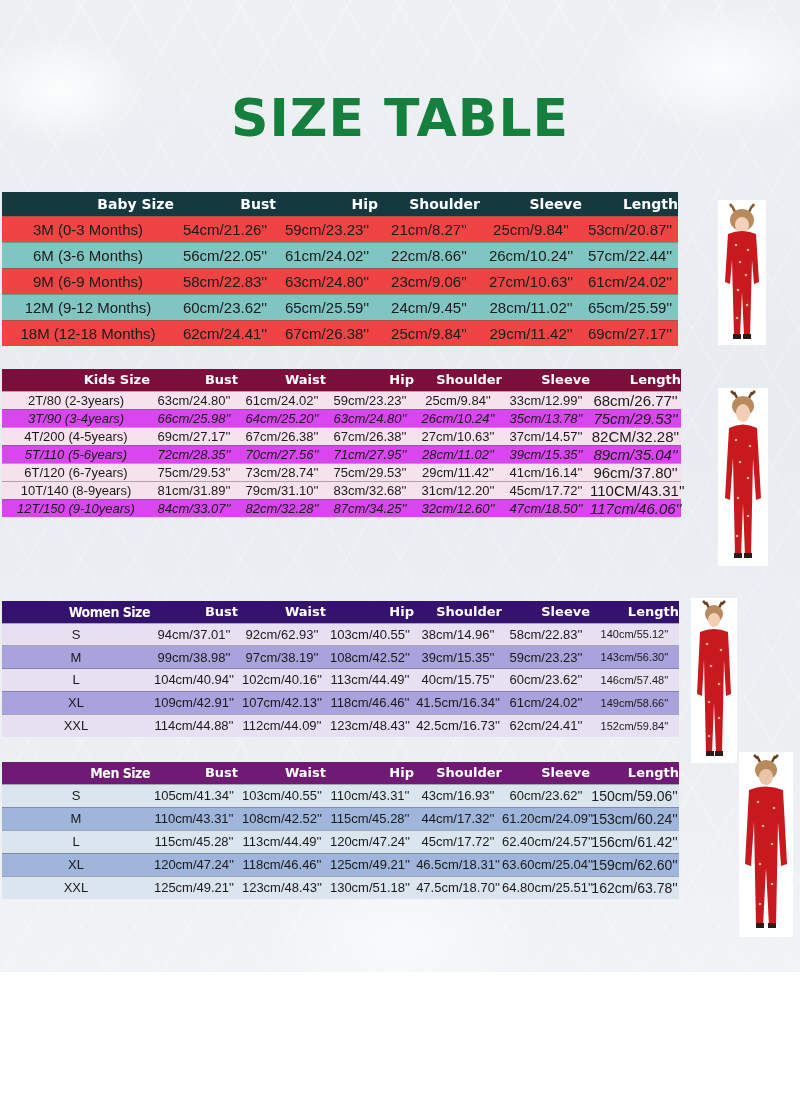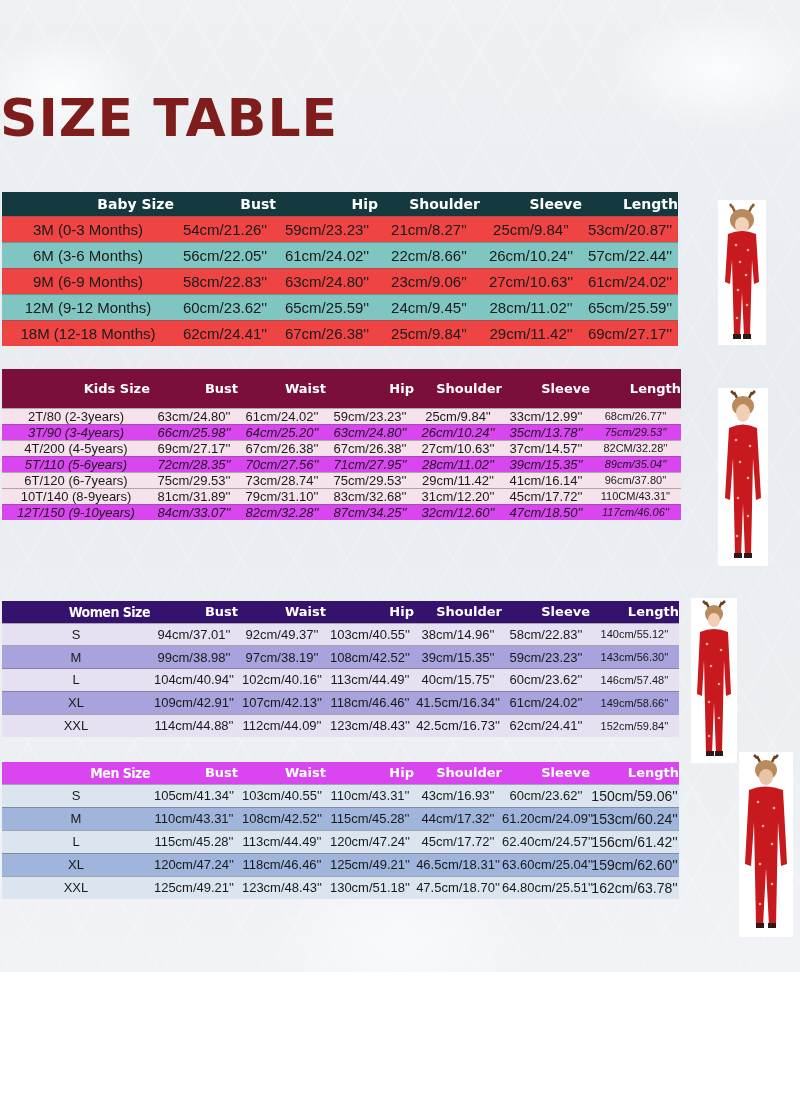--- a/index.html
+++ b/index.html
@@ -16,23 +16,23 @@
   }
   .poster::before {
     content: ""; position: absolute; inset: 0;
     background:
       repeating-linear-gradient(60deg, rgba(255,255,255,0.25) 0 2px, transparent 2px 46px),
       repeating-linear-gradient(-60deg, rgba(255,255,255,0.25) 0 2px, transparent 2px 46px);
     opacity: 0.6;
   }
 
   .title {
-    position: absolute; left: 0; top: 88px; width: 800px; text-align: left;
+    position: absolute; left: 0; top: 88px; width: 800px; text-align: center;
     font-family: "DejaVu Sans", sans-serif; font-weight: bold;
-    font-size: 52px; letter-spacing: 1px; color: #7f1d1d;
+    font-size: 52px; letter-spacing: 1px; color: #15803d;
   }
 
   .size-table {
     position: absolute; border-collapse: collapse; table-layout: fixed;
     font-family: "Liberation Sans", sans-serif; color: #1a1a1a;
   }
   .size-table th {
     color: #ffffff; font-weight: bold; font-size: 14px; text-align: right;
     font-family: "DejaVu Sans", sans-serif;
   }
@@ -45,38 +45,38 @@
   
   #baby { left: 2px; top: 192px; width: 676px; }
   #baby th { background: #143a3f; height: 24px; }
   #baby td { height: 26px; font-size: 15px; }
   #baby tr.odd td { background: #ef4444; }
   #baby tr.even td { background: #7fc6c2; }
   #baby td.len { font-size: 15px; }
 
   
   #kids { left: 2px; top: 369px; width: 679px; }
-  #kids th { background: #7b0f3b; height: 39px; font-size: 13px; }
+  #kids th { background: #7b0f3b; height: 22px; font-size: 13px; }
   #kids td { height: 14px; font-size: 13px; }
   #kids tr.odd td { background: #f5e2ea; }
   #kids tr.even td { background: #d946ef; font-style: italic; }
-  #kids td.len { font-size: 11px; }
+  #kids td.len { font-size: 15px; }
 
   
   #women { left: 2px; top: 601px; width: 677px; }
   #women th { background: #35126d; height: 22px; font-size: 13px; }
   #women td { height: 22.8px; font-size: 13px; }
   #women tr.odd td { background: #e6e0f2; }
   #women tr.even td { background: #a8a2dd; }
   #women td.len { font-size: 11px; }
   #women th.first, #men th.first { font-family: "DejaVu Sans", sans-serif; font-size: 14px; letter-spacing: -0.5px; font-stretch: condensed; }
 
   
   #men { left: 2px; top: 762px; width: 677px; }
-  #men th { background: #d946ef; height: 22px; font-size: 13px; }
+  #men th { background: #701a75; height: 22px; font-size: 13px; }
   #men td { height: 23px; font-size: 13px; }
   #men tr.odd td { background: #dbe5ef; }
   #men tr.even td { background: #9fb5db; }
   #men td.len { font-size: 14px; }
 
   .model {
     position: absolute; background: #ffffff;
   }
   .model svg { width: 100%; height: 100%; display: block; }
 </style>
@@ -256,21 +256,21 @@
       <th>Hip</th>
       <th>Shoulder</th>
       <th>Sleeve</th>
       <th>Length</th>
     </tr>
   </thead>
   <tbody>
     <tr class="odd">
       <td>S</td>
       <td>94cm/37.01''</td>
-      <td>92cm/49.37''</td>
+      <td>92cm/62.93''</td>
       <td>103cm/40.55''</td>
       <td>38cm/14.96''</td>
       <td>58cm/22.83''</td>
       <td class="len">140cm/55.12''</td>
     </tr>
     <tr class="even">
       <td>M</td>
       <td>99cm/38.98''</td>
       <td>97cm/38.19''</td>
       <td>108cm/42.52''</td>

